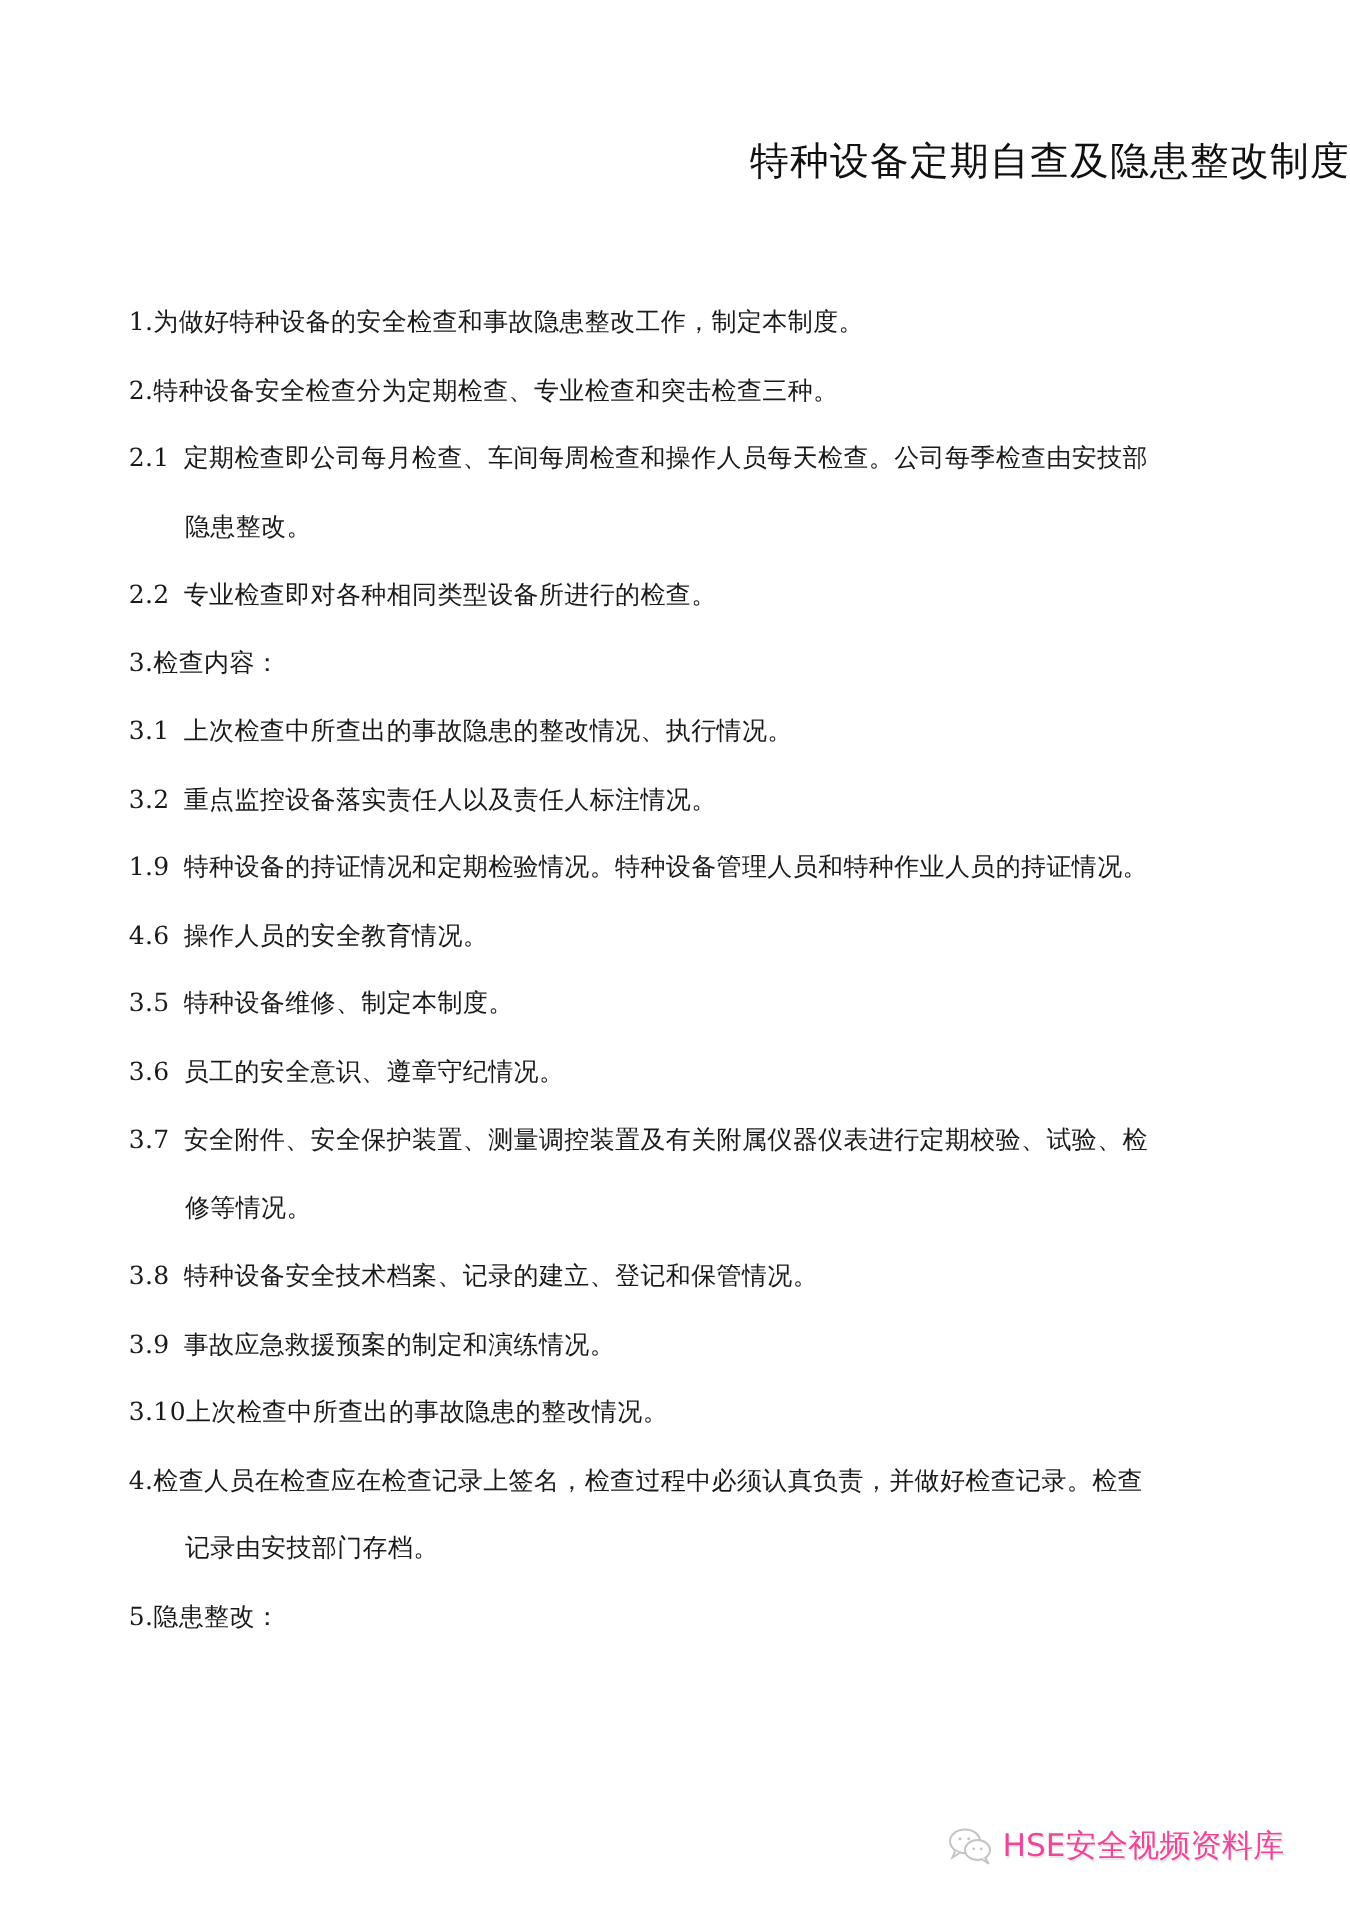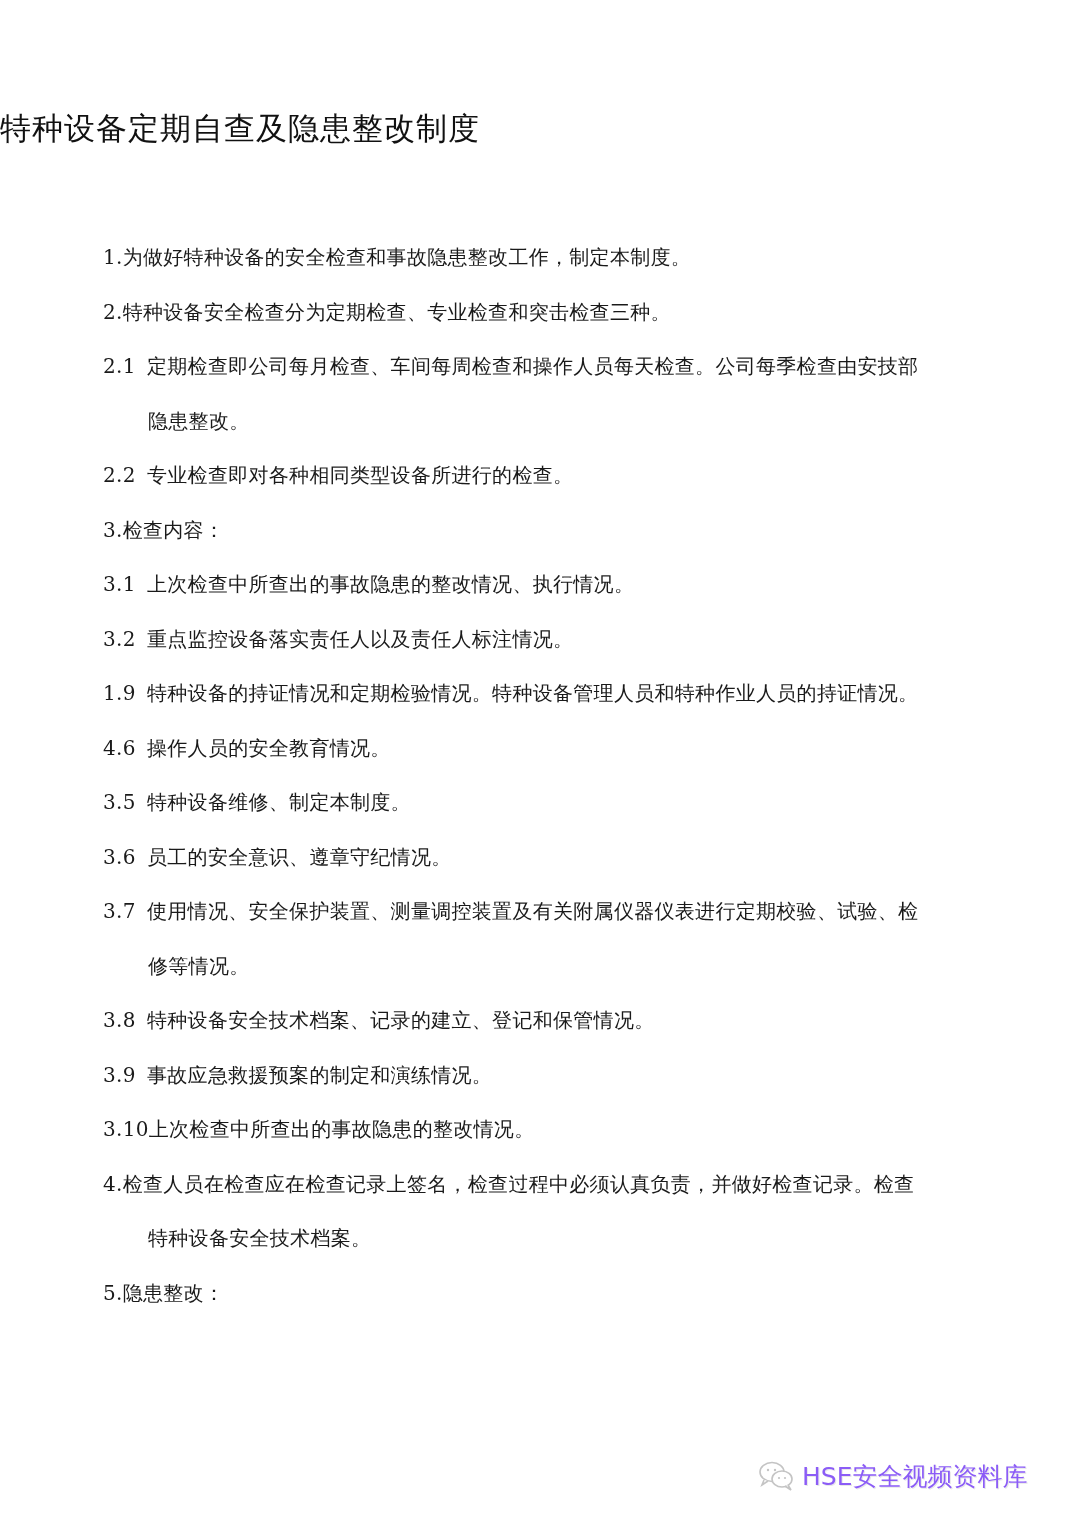--- a/index.html
+++ b/index.html
@@ -13,21 +13,21 @@
       position: relative;
       overflow: hidden;
       font-family: "DejaVu Serif", "Liberation Serif", serif;
       color: #1a1a1a;
     }
     .page-title {
       position: absolute;
       top: 108px;
       left: 0;
       width: 1080px;
-      text-align: left;
+      text-align: right;
       font-family: "DejaVu Sans", "Liberation Sans", sans-serif;
       font-size: 31px;
       font-weight: normal;
       letter-spacing: 1px;
       color: #111;
       margin: 0;
     }
     .body-text {
       position: absolute;
       top: 230px;
@@ -51,22 +51,23 @@
       width: auto;
     }
     .cont {
       padding-left: 45px;
     }
     .watermark {
       position: absolute;
       left: 758px;
       top: 1460px;
       display: flex;
+      align-items: center;
       gap: 6px;
-      color: #8b5cf6;
+      color: #ec4899;
       font-family: "DejaVu Sans", "Liberation Sans", sans-serif;
       font-size: 25px;
       text-shadow: 0 0 1px #fff, 1px 1px 0 #e6e6e6;
     }
     .watermark svg {
       display: block;
     }
   </style>
 </head>
 <body>
@@ -95,33 +96,33 @@
 
   <p class="para"><span class="num sub">1.9 </span><span>特种设备的持证情况和定期检验情况。特种设备管理人员和特种作业人员的持证情况。</span></p>
 
   <p class="para"><span class="num sub">4.6 </span><span>操作人员的安全教育情况。</span></p>
 
   <p class="para"><span class="num sub">3.5 </span><span>特种设备维修、制定本制度。</span></p>
 
   <p class="para"><span class="num sub">3.6 </span><span>员工的安全意识、遵章守纪情况。</span></p>
 
   <div>
-    <p class="para"><span class="num sub">3.7 </span><span>使用情况、安全保护装置、测量调控装置及有关附属仪器仪表进行定期校验、试验、检</span></p>
+    <p class="para"><span class="num sub">3.7 </span><span>安全附件、安全保护装置、测量调控装置及有关附属仪器仪表进行定期校验、试验、检</span></p>
     <p class="para cont">修等情况。</p>
   </div>
 
   <p class="para"><span class="num sub">3.8 </span><span>特种设备安全技术档案、记录的建立、登记和保管情况。</span></p>
 
   <p class="para"><span class="num sub">3.9 </span><span>事故应急救援预案的制定和演练情况。</span></p>
 
   <p class="para"><span class="num top">3.10 </span><span>上次检查中所查出的事故隐患的整改情况。</span></p>
 
   <div>
     <p class="para"><span class="num top">4.</span><span>检查人员在检查应在检查记录上签名，检查过程中必须认真负责，并做好检查记录。检查</span></p>
-    <p class="para cont">特种设备安全技术档案。</p>
+    <p class="para cont">记录由安技部门存档。</p>
   </div>
 
   <p class="para"><span class="num top">5.</span><span>隐患整改：</span></p>
 
 </div>
 
 <div class="watermark">
   <span>
     <svg width="38" height="32" viewBox="0 0 38 32" fill="none" stroke="#c4c4c4" stroke-width="1.6">
       <ellipse cx="14" cy="12" rx="12" ry="9.5" fill="#fff"></ellipse>

